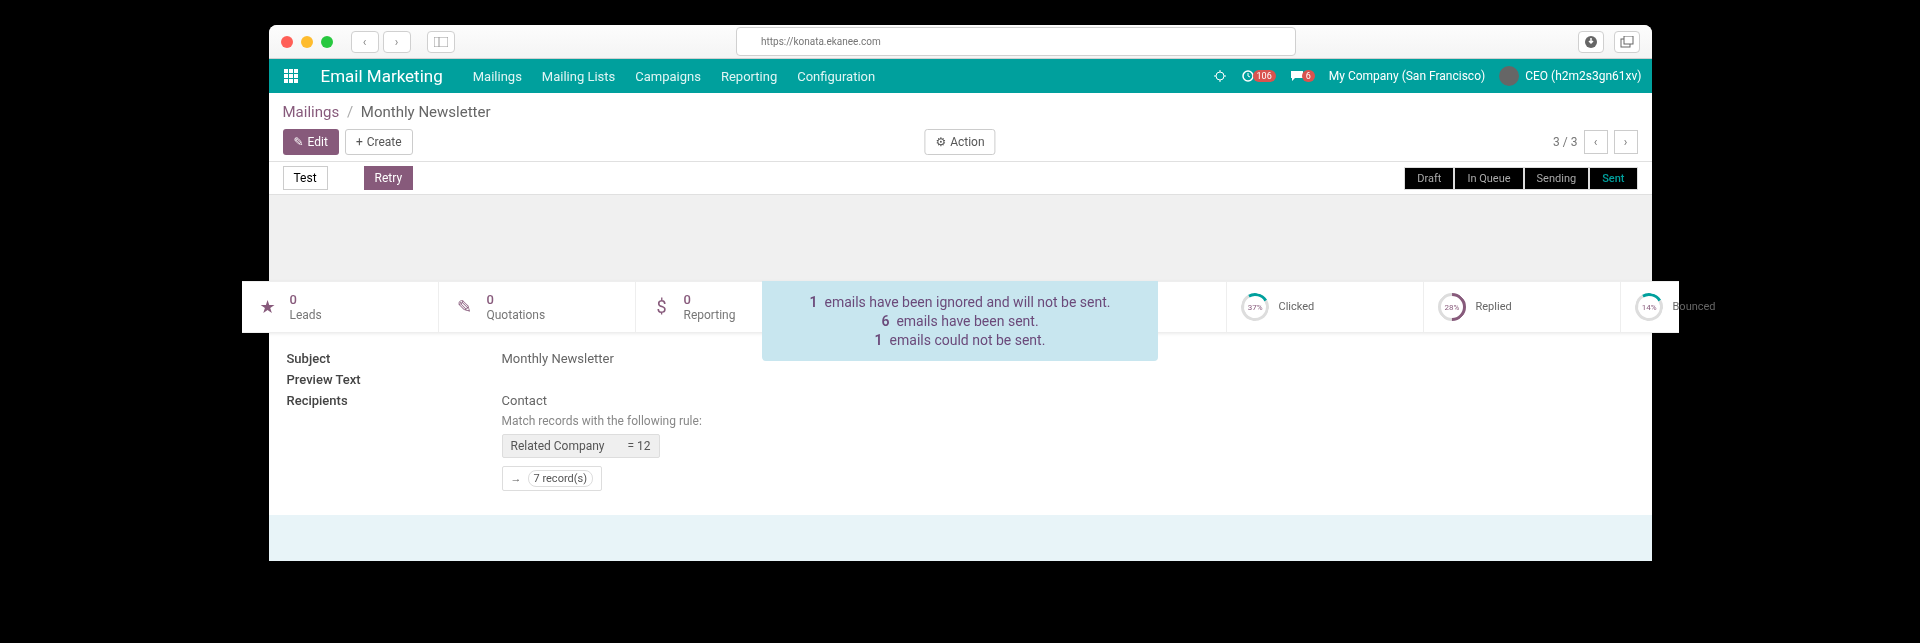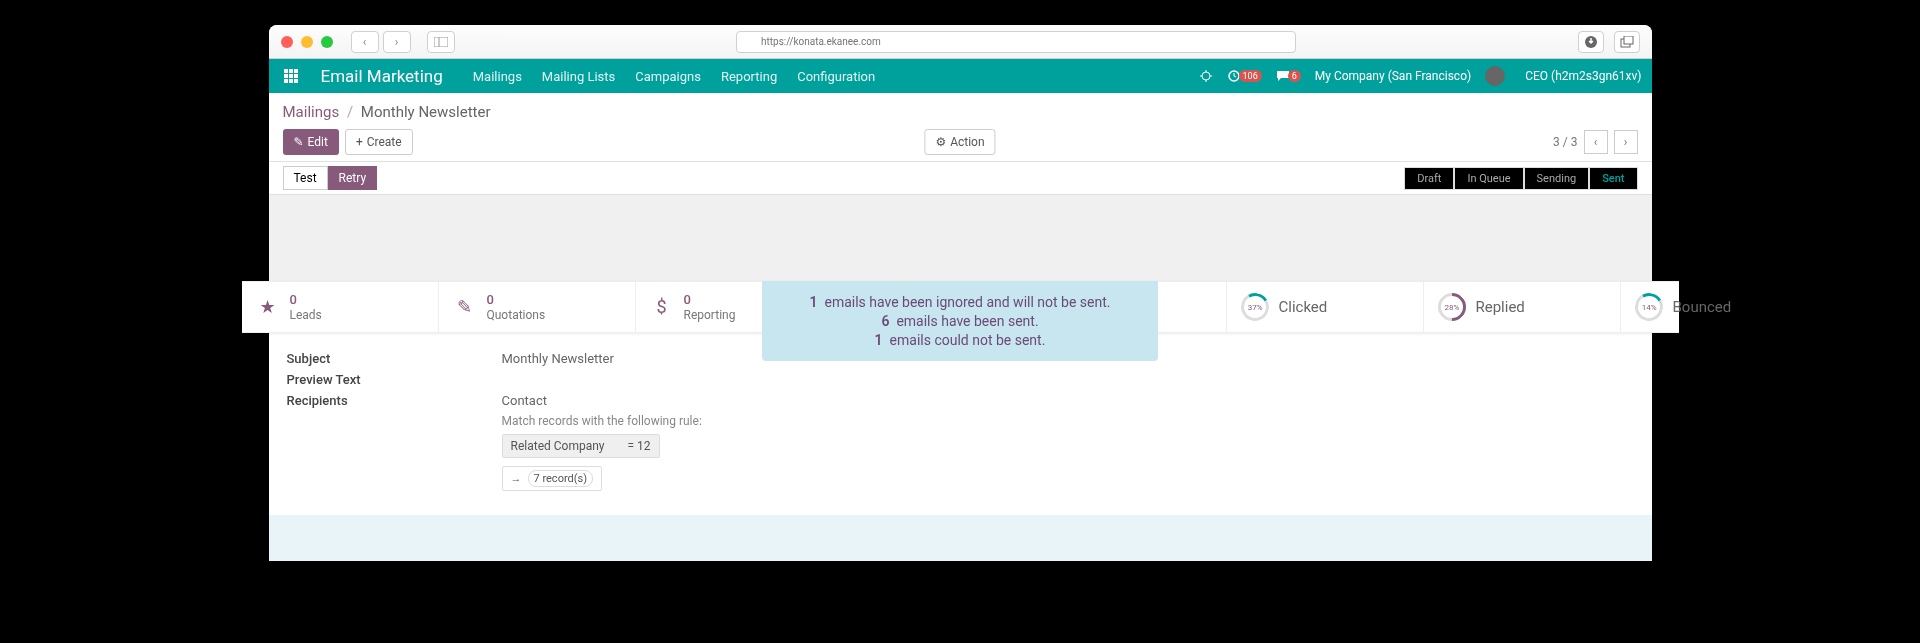--- a/index.html
+++ b/index.html
@@ -8,21 +8,21 @@
 .titlebar { height: 34px; background: linear-gradient(#fdfdfd,#f4f4f4); border-bottom: 1px solid #d0d0d0; display: flex; align-items: center; padding: 0 12px; gap: 10px; border-radius: 8px 8px 0 0; }
 .traffic { display: flex; gap: 8px; }
 .dot { width: 12px; height: 12px; border-radius: 50%; }
 .dot.red { background: #ff5f57; }
 .dot.yellow { background: #febc2e; }
 .dot.green { background: #28c840; }
 .nav-btns { display: flex; gap: 4px; margin-left: 8px; }
 .nav-btn { width: 28px; height: 22px; border: 1px solid #d0d0d0; background: #fff; border-radius: 4px; display: flex; align-items: center; justify-content: center; color: #888; font-size: 12px; cursor: pointer; }
 .side-btn { width: 28px; height: 22px; border: 1px solid #d0d0d0; background: #fff; border-radius: 4px; display: flex; align-items: center; justify-content: center; margin-left: 6px; cursor: pointer; }
 .url-bar { flex: 1; display: flex; justify-content: center; }
-.url-input { width: 560px; height: 22px; border: 1px solid #d0d0d0; border-radius: 4px; background: #fff; font-size: 10px; color: #bbb; padding: 0 24px; position: relative; }
+.url-input { width: 560px; height: 29px; border: 1px solid #d0d0d0; border-radius: 4px; background: #fff; font-size: 10px; color: #bbb; padding: 0 24px; position: relative; }
 .url-wrap { position: relative; }
 .url-wrap .search-i { position: absolute; left: 8px; top: 50%; transform: translateY(-50%); color: #bbb; font-size: 10px; }
 .tb-right { display: flex; gap: 10px; }
 .tb-icon { width: 26px; height: 22px; border: 1px solid #d0d0d0; background: #fff; border-radius: 4px; display: flex; align-items: center; justify-content: center; color: #666; cursor: pointer; }
 
 .topbar { height: 34px; background: #00a09d; display: flex; align-items: center; padding: 0 10px; color: #fff; font-size: 13px; }
 .apps-icon { width: 24px; height: 24px; display: flex; align-items: center; justify-content: center; cursor: pointer; }
 .app-name { font-size: 17px; margin-left: 18px; margin-right: 30px; color:#fff; }
 .menu { display: flex; gap: 20px; }
 .menu-item { cursor: pointer; font-size: 13px; color: #e0f5f4; }
@@ -38,21 +38,21 @@
 .breadcrumb .cur { color: #666; }
 .toolbar-row { display: flex; align-items: center; }
 .btn { font-size: 12px; padding: 5px 10px; border-radius: 3px; cursor: pointer; border: 1px solid transparent; display: inline-flex; align-items: center; gap: 4px; }
 .btn-primary { background: #875A7B; color: #fff; }
 .btn-secondary { background: #fff; color: #555; border: 1px solid #ccc; margin-left: 6px; }
 .toolbar-center { margin-left: auto; margin-right: auto; position: absolute; left: 50%; transform: translateX(-50%); }
 .btn-action { background: #fff; border: 1px solid #ccc; color: #555; }
 .pager { margin-left: auto; display: flex; align-items: center; gap: 6px; color: #777; font-size: 12px; }
 .pager-btn { width: 24px; height: 24px; border: 1px solid #ccc; background: #fff; display: flex; align-items: center; justify-content: center; cursor: pointer; }
 
-.action-bar { background: #fff; padding: 4px 14px; display: flex; align-items: center; border-bottom: 1px solid #e0e0e0; position: relative; }
+.action-bar { background: #fff; padding: 4px 14px; display: flex; align-items: center; border-bottom: 1px solid #e0e0e0; position: relative; gap: 36px; }
 .small-btn { font-size: 12px; padding: 4px 10px; border: 1px solid #ccc; background: #fff; cursor: pointer; }
 .small-btn.active { background: #875A7B; color: #fff; border-color: #875A7B; }
 .status-bar { margin-left: auto; display: flex; font-size: 11px; }
 .status-step { padding: 4px 12px; color: #aaa; background: #000000; border: 1px solid #ddd; position: relative; }
 .status-step.active { color: #00a09d; font-weight: 500; }
 
 .alert-box { background: #c8e6ef; margin: 0; position: absolute; left: 50%; transform: translateX(-50%); top: 0; padding: 10px 30px; text-align: center; font-size: 14px; color: #6b4a7a; z-index: 5; border-radius: 0 0 4px 4px; width: 396px; }
 .alert-line { margin: 3px 0; }
 .alert-line b { font-weight: 600; }
 
@@ -63,21 +63,21 @@
 .stat-ic { width: 24px; height: 24px; color: #875A7B; display: flex; align-items: center; justify-content: center; font-size: 18px; }
 .stat-vals { display: flex; flex-direction: column; line-height: 1.2; }
 .stat-num { font-size: 13px; color: #875A7B; font-weight: 500; }
 .stat-lbl { font-size: 12px; color: #777; }
 .ring { width: 28px; height: 28px; border-radius: 50%; border: 3px solid #ddd; position: relative; display: flex; align-items: center; justify-content: center; font-size: 8px; color: #875A7B; flex-shrink: 0; }
 .ring.purple { border-color: #ddd; border-top-color: #875A7B; border-right-color: #875A7B; transform: rotate(45deg); }
 .ring.purple span { transform: rotate(-45deg); }
 .ring.teal { border-color: #ddd; border-top-color: #00a09d; transform: rotate(15deg); }
 .ring.teal span { transform: rotate(-15deg); }
 .stat-box.metric { width: 197px; }
-.stat-box.metric .stat-lbl { font-size: 15px; color: #666; }
+.stat-box.metric .stat-lbl { font-size: 11px; color: #666; }
 
 .form-area { background: #fff; padding: 18px 18px 18px 18px; margin: 0; }
 .form-row { display: flex; margin-bottom: 6px; font-size: 13px; }
 .form-label { width: 215px; color: #444; font-weight: 500; }
 .form-value { color: #666; flex: 1; }
 .form-hint { color: #888; font-size: 12px; margin-top: 6px; }
 .rule-chip { display: inline-block; background: #efefef; border: 1px solid #ddd; padding: 4px 8px; margin-top: 6px; font-size: 12px; color: #555; border-radius: 2px; }
 .record-chip { display: inline-flex; align-items: center; gap: 6px; border: 1px solid #ddd; padding: 3px 8px; margin-top: 8px; font-size: 11px; color: #555; border-radius: 2px; }
 </style>
 </head>
@@ -163,21 +163,21 @@
           </svg>
         <span class="badge">106</span>
       </div>
       <div class="badge-wrap">
         <svg width="14" height="14" viewBox="0 0 14 14">
             <path d="M1 2h12v7H5l-3 3V9H1z" fill="#fff"></path>
           </svg>
         <span class="badge">6</span>
       </div>
       <div>My Company (San Francisco)</div>
-      <div style="display:flex;align-items:center;gap:20px;">
+      <div style="display:flex;align-items:center;gap:6px;">
         <span class="avatar"></span>
         <span>CEO (h2m2s3gn61xv)</span>
       </div>
     </div>
   </div>
 
   <div class="breadcrumb-bar">
     <div class="breadcrumb">
       <span class="link">Mailings</span>
       <span class="sep">/</span>

